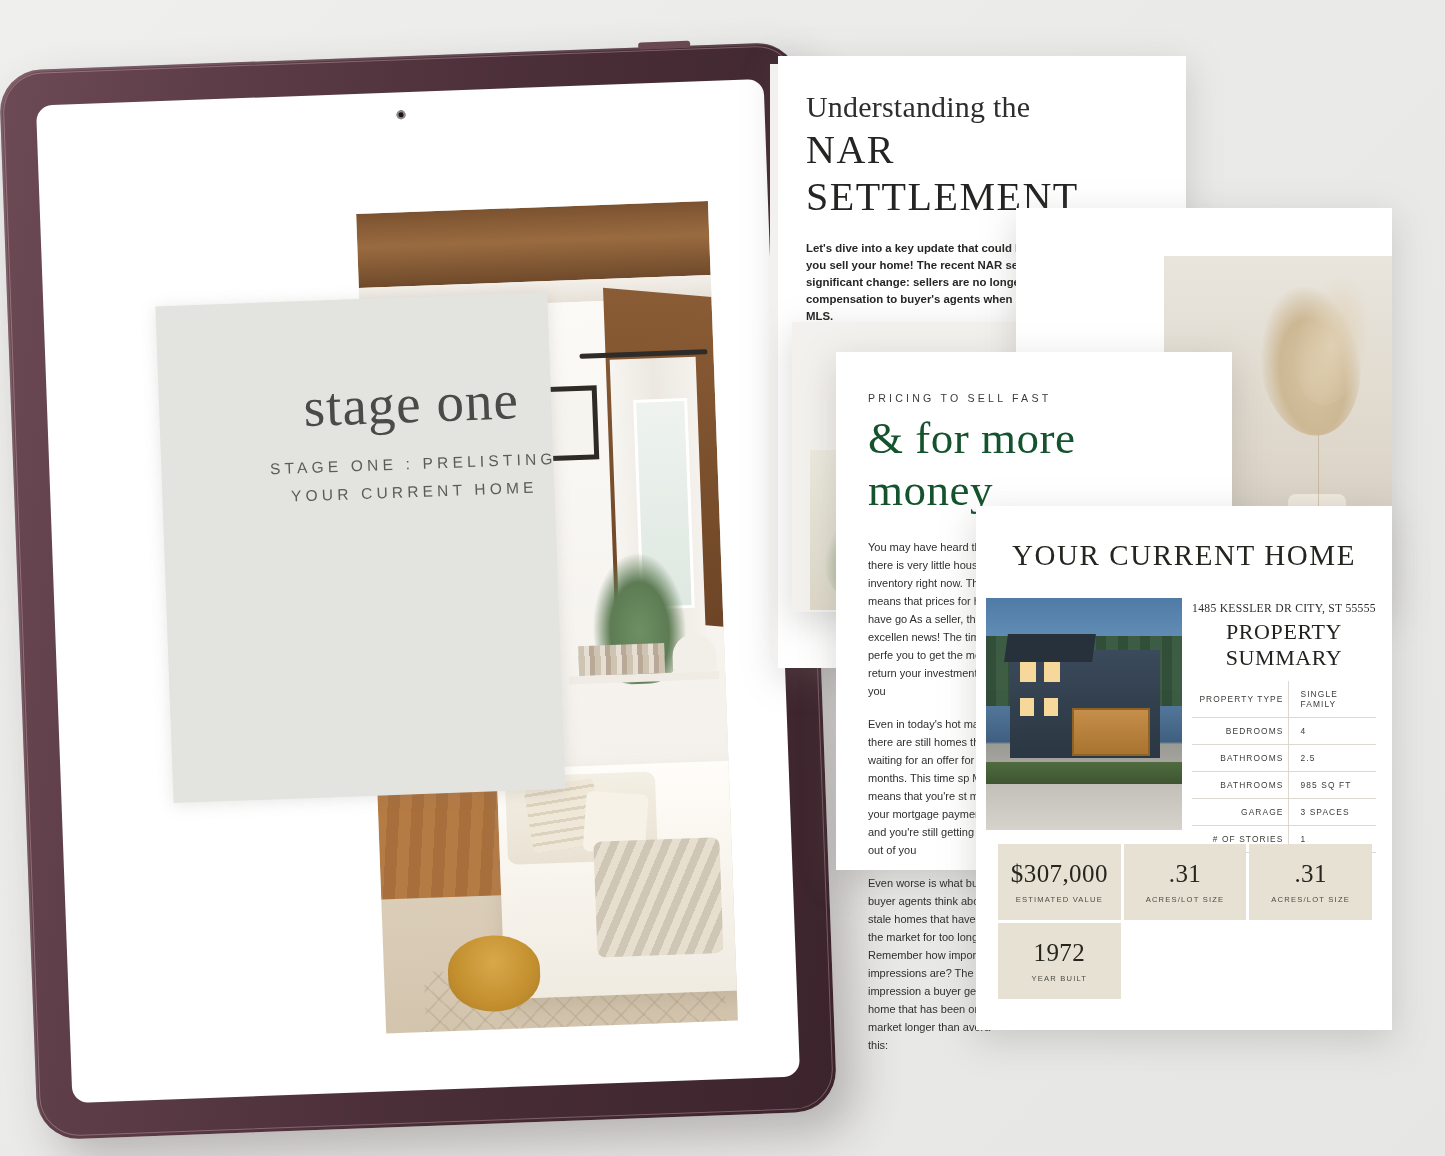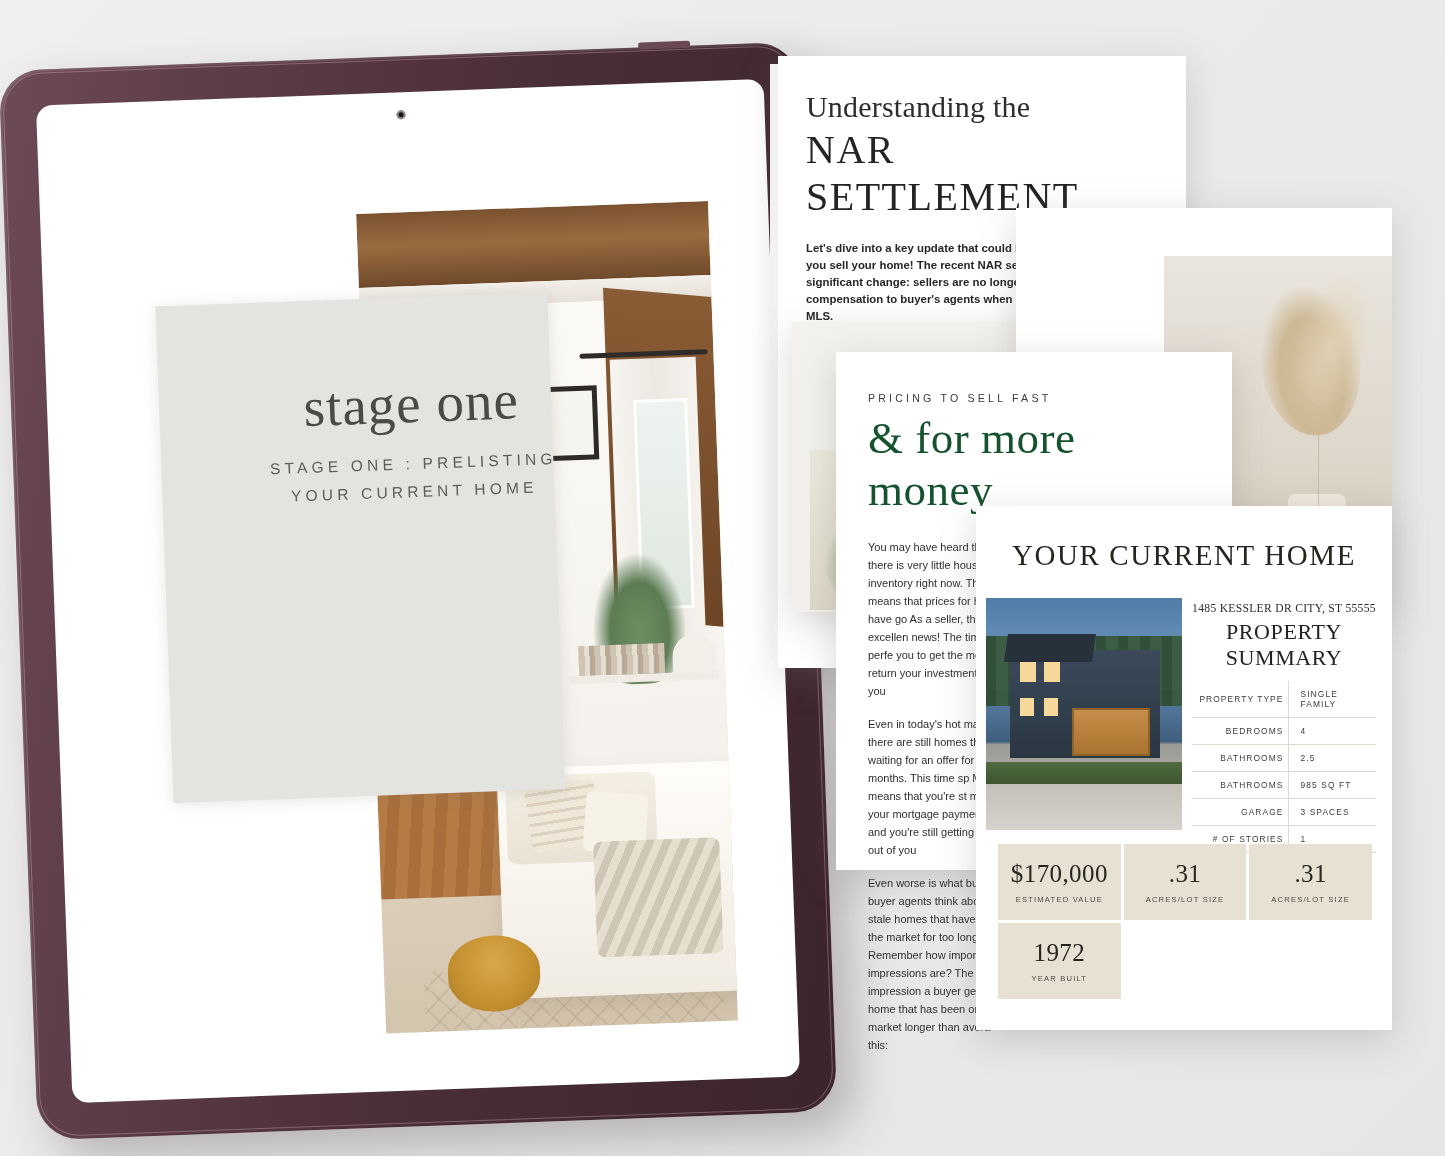--- a/index.html
+++ b/index.html
@@ -584,21 +584,21 @@
             <td class="k"># OF STORIES</td>
             <td class="v">1</td>
           </tr>
         </tbody>
           </table>
       </div>
     </div>
 
     <div class="stats">
       <div class="stat">
-        <div class="big">$170,000</div>
+        <div class="big">$307,000</div>
         <div class="lbl">ESTIMATED VALUE</div>
       </div>
       <div class="stat">
         <div class="big">.31</div>
         <div class="lbl">ACRES/LOT SIZE</div>
       </div>
       <div class="stat">
         <div class="big">.31</div>
         <div class="lbl">ACRES/LOT SIZE</div>
       </div>

